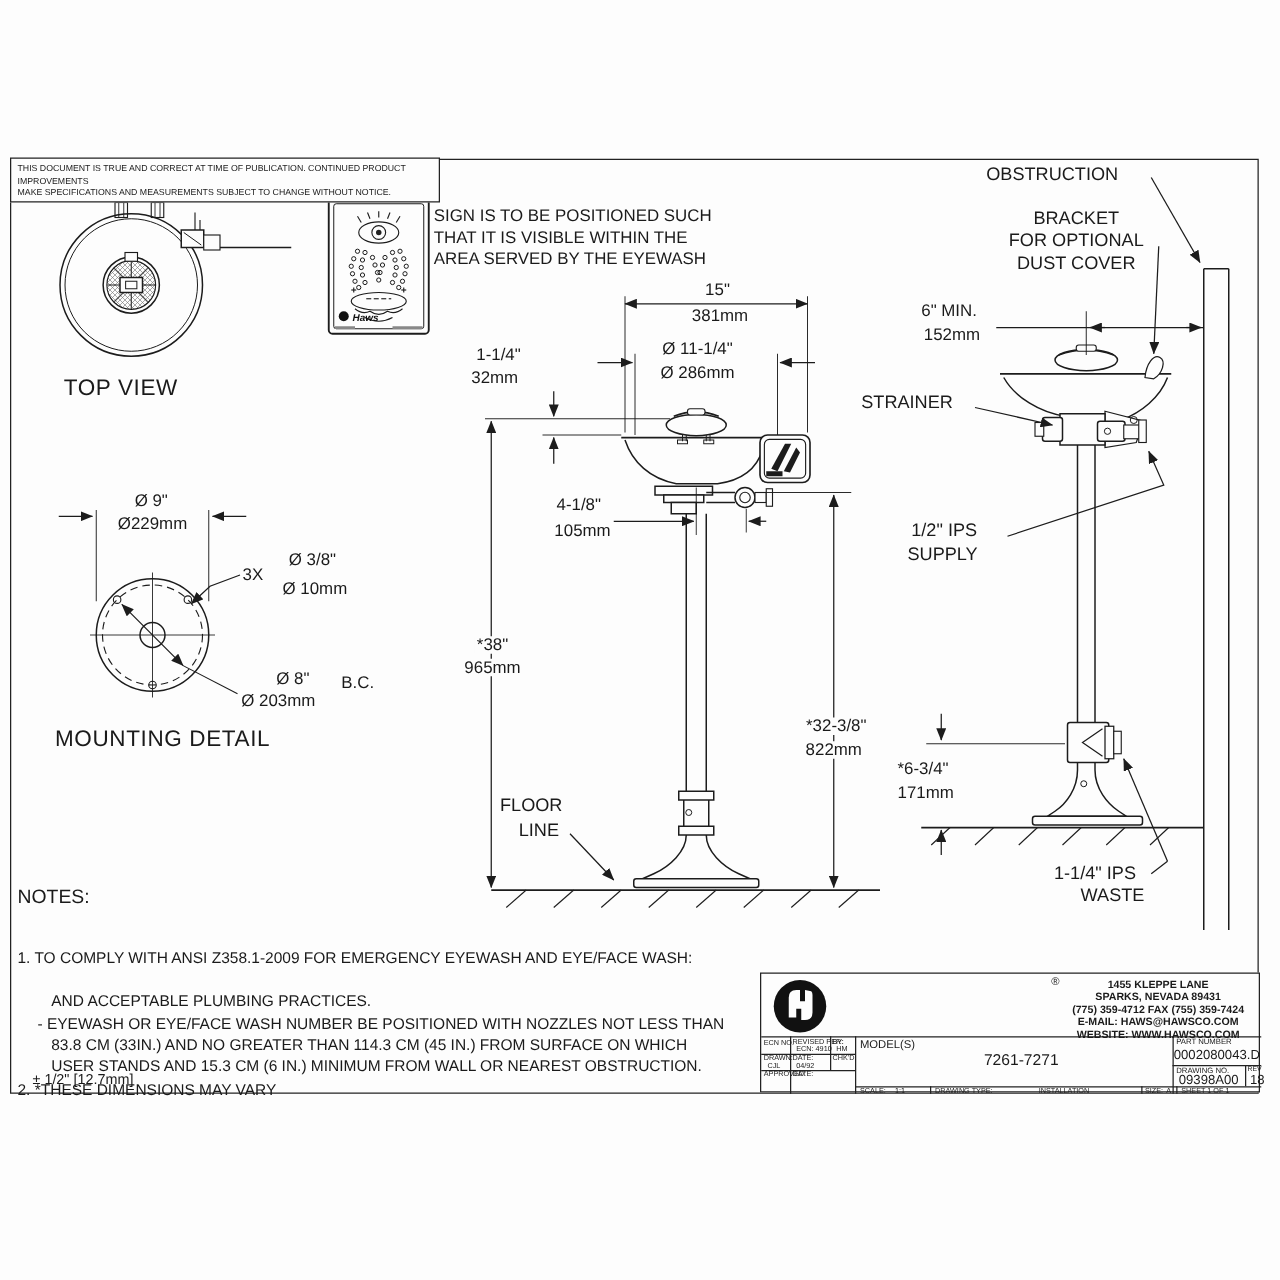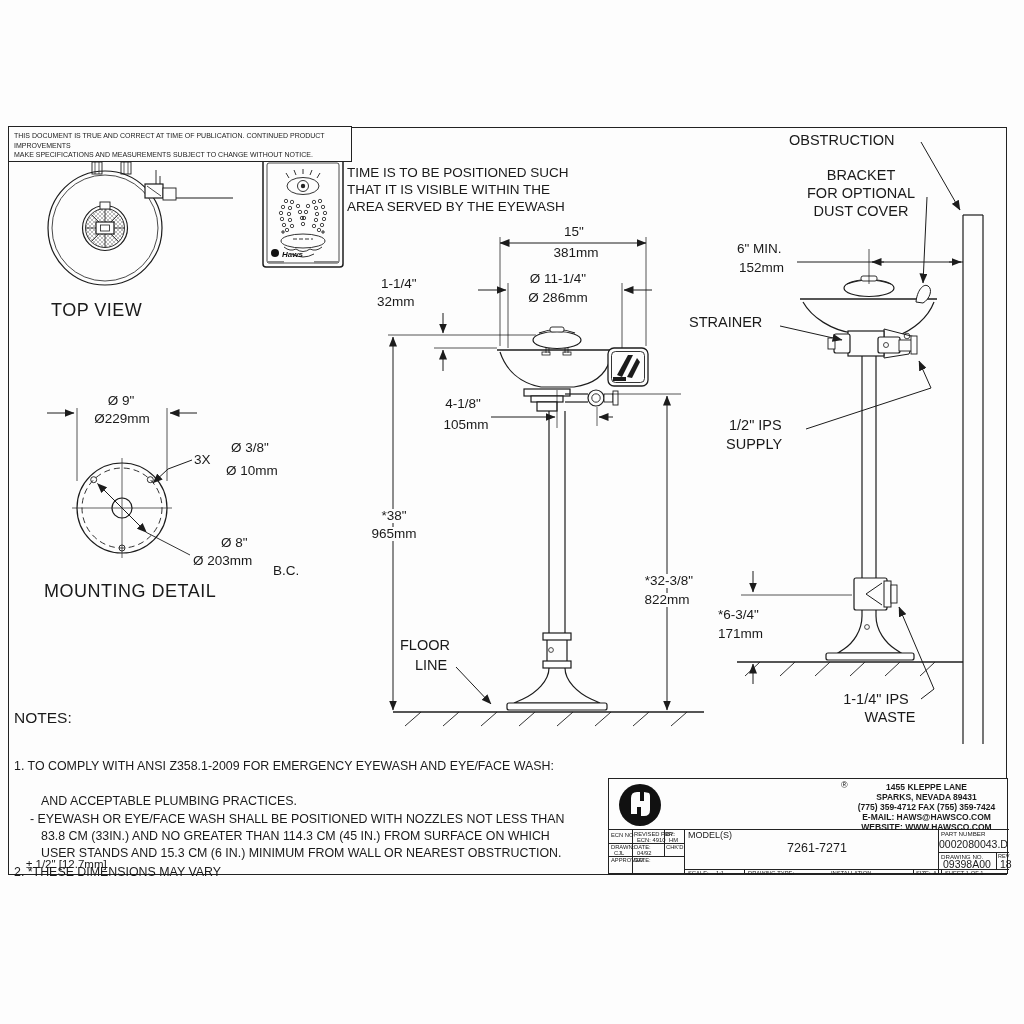--- a/index.html
+++ b/index.html
@@ -279,32 +279,32 @@
   </svg>
 
   <div id="disclaimer">
     <div>THIS DOCUMENT IS TRUE AND CORRECT AT TIME OF PUBLICATION. CONTINUED PRODUCT IMPROVEMENTS</div>
     <div>MAKE SPECIFICATIONS AND MEASUREMENTS SUBJECT TO CHANGE WITHOUT NOTICE.</div>
   </div>
 
   <div class="L t17" style="left:51px;top:301px">TOP VIEW</div>
   <div class="L t17" style="left:44px;top:582px">MOUNTING DETAIL</div>
 
-  <div class="L t13" style="left:347px;top:166px">TIME IS TO BE POSITIONED SUCH</div>
+  <div class="L t13" style="left:347px;top:166px">SIGN IS TO BE POSITIONED SUCH</div>
   <div class="L t13" style="left:347px;top:183px">THAT IT IS VISIBLE WITHIN THE</div>
   <div class="L t13" style="left:347px;top:200px">AREA SERVED BY THE EYEWASH</div>
 
   <div class="L t13 cx" style="left:121px;top:394px">Ø 9"</div>
   <div class="L t13 cx" style="left:122px;top:412px">Ø229mm</div>
   <div class="L t13" style="left:194px;top:453px">3X</div>
   <div class="L t13" style="left:231px;top:441px">Ø 3/8"</div>
   <div class="L t13" style="left:226px;top:464px">Ø 10mm</div>
   <div class="L t13" style="left:221px;top:536px">Ø 8"</div>
   <div class="L t13" style="left:193px;top:554px">Ø 203mm</div>
-  <div class="L t13" style="left:273px;top:564px">B.C.</div>
+  <div class="L t13" style="left:273px;top:539px">B.C.</div>
 
   <div class="L t13 cx" style="left:574px;top:225px">15"</div>
   <div class="L t13 cx" style="left:576px;top:246px">381mm</div>
   <div class="L t13 cx" style="left:558px;top:272px">Ø 11-1/4"</div>
   <div class="L t13 cx" style="left:558px;top:291px">Ø 286mm</div>
   <div class="L t13" style="left:381px;top:277px">1-1/4"</div>
   <div class="L t13" style="left:377px;top:295px">32mm</div>
   <div class="L t13 cx" style="left:463px;top:397px">4-1/8"</div>
   <div class="L t13 cx" style="left:466px;top:418px">105mm</div>
   <div class="L t13 cx bg" style="left:394px;top:509px">*38"</div>
@@ -324,21 +324,21 @@
   <div class="L t14" style="left:729px;top:418px">1/2" IPS</div>
   <div class="L t14" style="left:726px;top:437px">SUPPLY</div>
   <div class="L t13" style="left:718px;top:608px">*6-3/4"</div>
   <div class="L t13" style="left:718px;top:627px">171mm</div>
   <div class="L t14 cx" style="left:876px;top:692px">1-1/4" IPS</div>
   <div class="L t14 cx" style="left:890px;top:710px">WASTE</div>
 
   <div class="L" style="left:14px;top:710px;font-size:15.5px">NOTES:</div>
   <div class="L note" style="left:14px;top:739px">1. TO COMPLY WITH ANSI Z358.1-2009 FOR EMERGENCY EYEWASH AND EYE/FACE WASH:</div>
   <div class="L note" style="left:41px;top:774px">AND ACCEPTABLE PLUMBING PRACTICES.</div>
-  <div class="L note" style="left:30px;top:792px">- EYEWASH OR EYE/FACE WASH SHALL BE POSITIONED WITH NOZZLES NOT LESS THAN</div>
+  <div class="L note" style="left:30px;top:792px">- EYEWASH OR EYE/FACE WASH NUMBER BE POSITIONED WITH NOZZLES NOT LESS THAN</div>
   <div class="L note" style="left:41px;top:809px">83.8 CM (33IN.) AND NO GREATER THAN 114.3 CM (45 IN.) FROM SURFACE ON WHICH</div>
   <div class="L note" style="left:41px;top:826px">USER STANDS AND 15.3 CM (6 IN.) MINIMUM FROM WALL OR NEAREST OBSTRUCTION.</div>
   <div class="L note" style="left:14px;top:845px">2. *THESE DIMENSIONS MAY VARY</div>
   <div class="L" style="left:26px;top:858px;font-size:11.5px">± 1/2" [12.7mm]</div>
 
   <div id="titleblock">
     <div class="hline" style="left:0;top:50px;width:400px"></div>
     <div class="hline" style="left:0;top:64px;width:75px"></div>
     <div class="hline" style="left:0;top:77px;width:75px"></div>
     <div class="vline" style="left:23px;top:50px;height:46px"></div>

